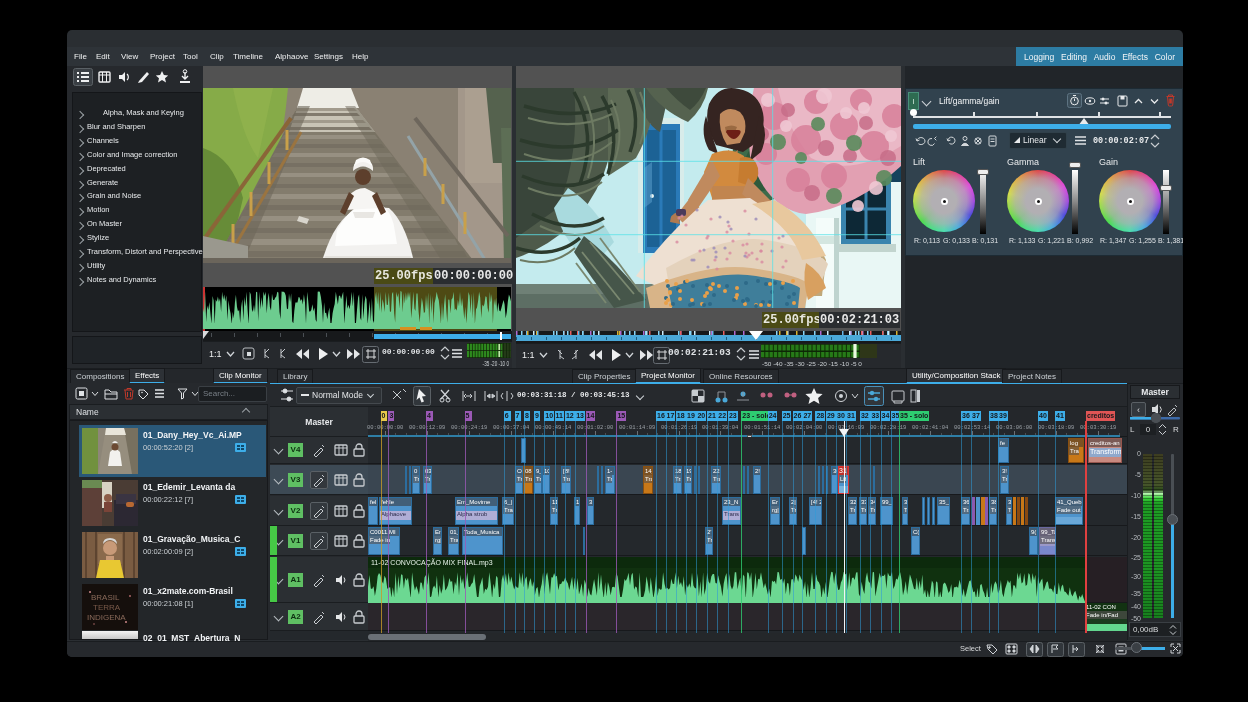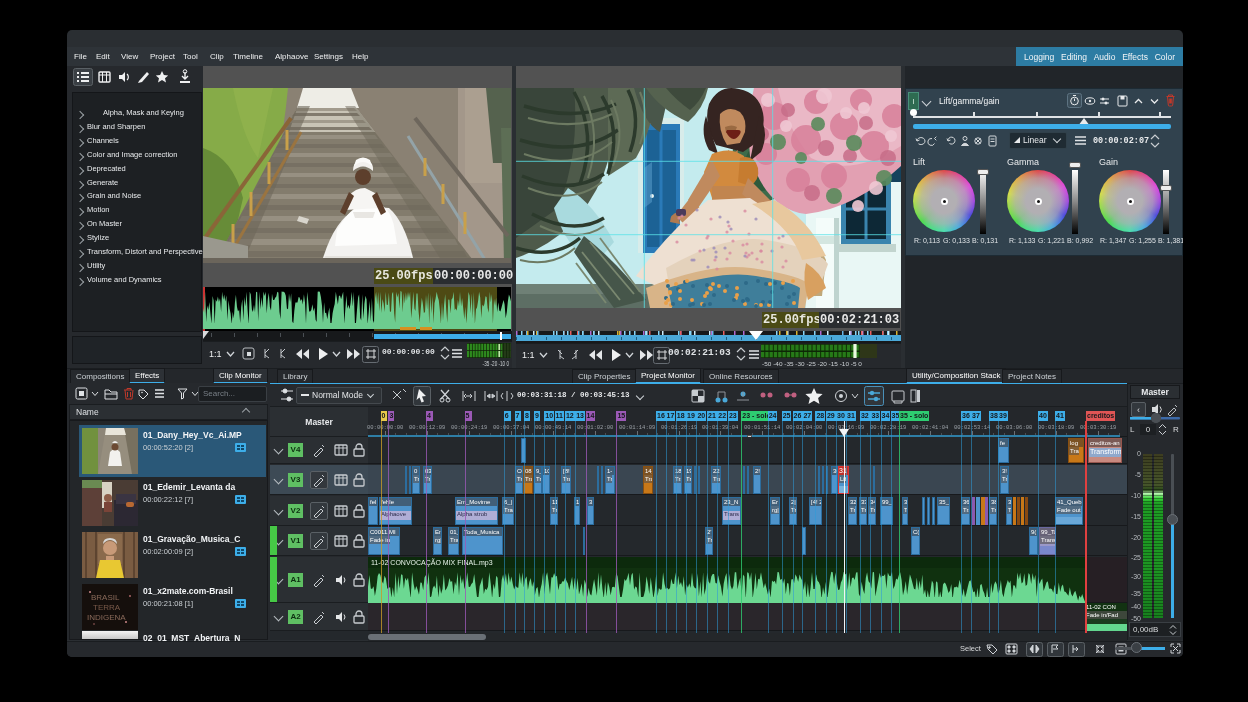--- a/index.html
+++ b/index.html
@@ -76,21 +76,21 @@
     <div class="fxcat" style="top:175px;left:20px">Motion</div>
     <div class="a" style="left:10px;top:191px;width:6px;height:6px;border-right:1.3px solid #9aa0a5;border-top:1.3px solid #9aa0a5;transform:rotate(45deg);margin-top:2px"></div>
     <div class="fxcat" style="top:189px;left:20px">On Master</div>
     <div class="a" style="left:10px;top:205px;width:6px;height:6px;border-right:1.3px solid #9aa0a5;border-top:1.3px solid #9aa0a5;transform:rotate(45deg);margin-top:2px"></div>
     <div class="fxcat" style="top:203px;left:20px">Stylize</div>
     <div class="a" style="left:10px;top:219px;width:6px;height:6px;border-right:1.3px solid #9aa0a5;border-top:1.3px solid #9aa0a5;transform:rotate(45deg);margin-top:2px"></div>
     <div class="fxcat" style="top:217px;left:20px">Transform, Distort and Perspective</div>
     <div class="a" style="left:10px;top:233px;width:6px;height:6px;border-right:1.3px solid #9aa0a5;border-top:1.3px solid #9aa0a5;transform:rotate(45deg);margin-top:2px"></div>
     <div class="fxcat" style="top:231px;left:20px">Utility</div>
     <div class="a" style="left:10px;top:247px;width:6px;height:6px;border-right:1.3px solid #9aa0a5;border-top:1.3px solid #9aa0a5;transform:rotate(45deg);margin-top:2px"></div>
-    <div class="fxcat" style="top:245px;left:20px">Volume and Dynamics</div>
+    <div class="fxcat" style="top:245px;left:20px">Notes and Dynamics</div>
     <div class="a" style="left:5px;top:306px;width:130px;height:28px;background:#1f2327;border:1px solid #141619"></div>
 
 <div class="a" style="left:136px;top:36px;width:309px;height:302px;background:#525252"></div>
     <div class="a" style="left:136px;top:58px;width:308px;height:175px;overflow:hidden">
       <svg width="308" height="175" viewBox="0 0 308 175">
 <rect width="308" height="175" fill="#8a8173"></rect>
 <rect x="255" y="0" width="53" height="175" fill="#a3978a"></rect>
 <rect x="262" y="0" width="46" height="95" fill="#ab9f90"></rect>
 <path d="M283 0 h25 v75 h-18 Z" fill="#55624e"></path>
 <path d="M298 40 h10 v135 h-7 Z" fill="#5d6e55"></path>

